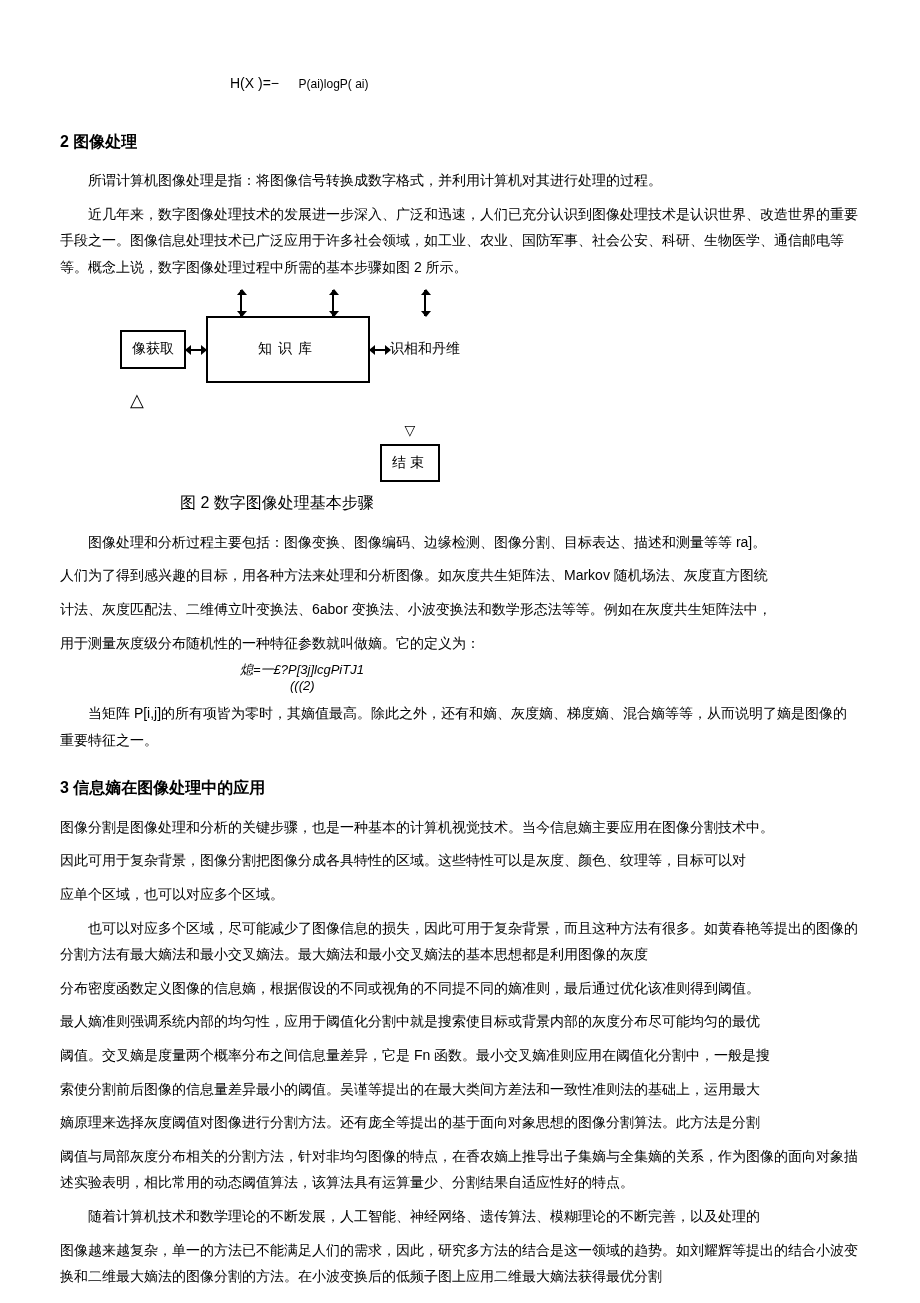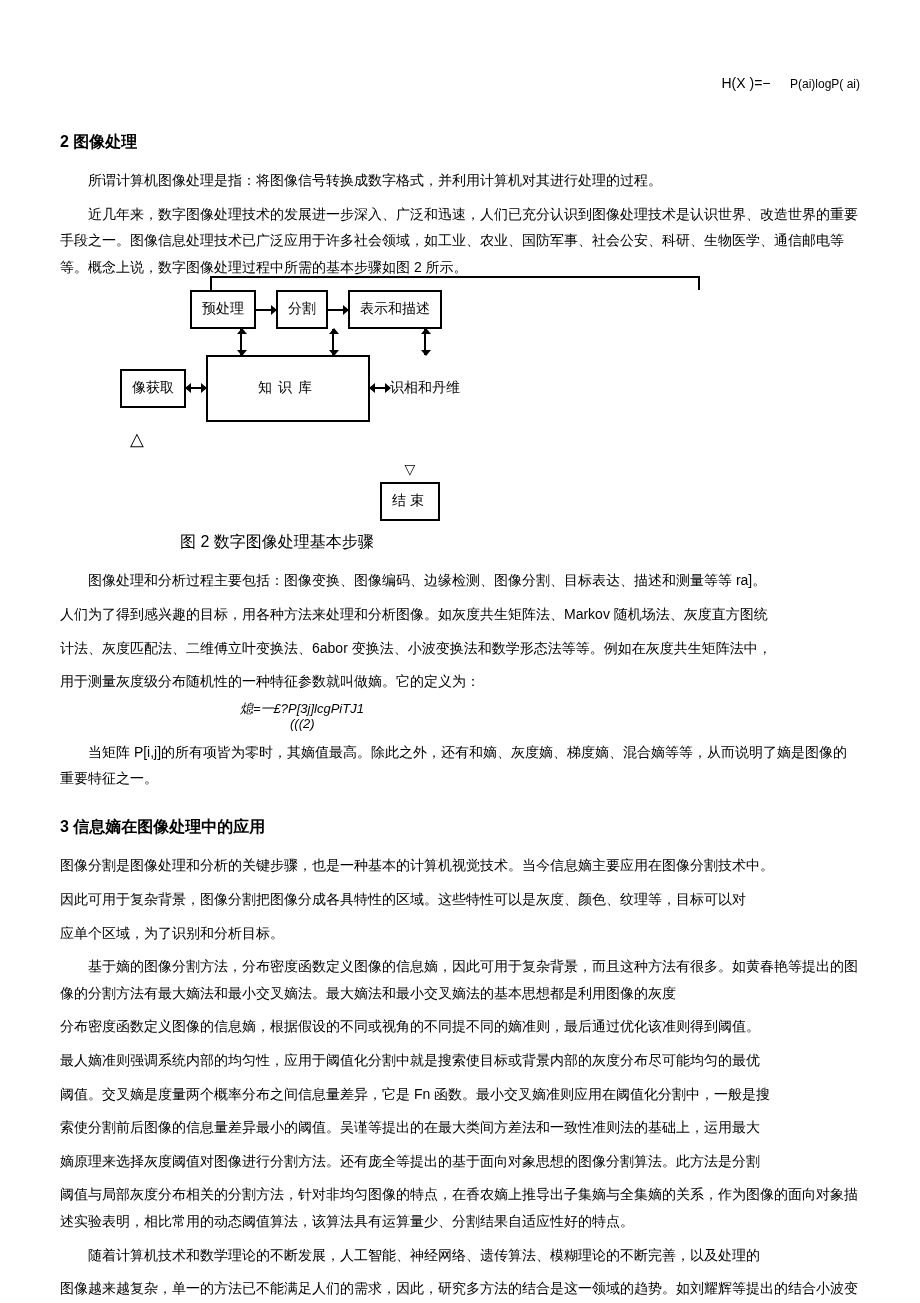--- a/index.html
+++ b/index.html
@@ -7,21 +7,21 @@
     padding: 50px 60px;
     font-family: "Microsoft YaHei", "SimSun", sans-serif;
     font-size: 14px;
     line-height: 1.9;
     color: #000;
     background: #fff;
     width: 920px;
     box-sizing: border-box;
   }
   .formula {
-    text-align: right;
+    text-align: left;
     padding-left: 170px;
     margin: 20px 0 30px 0;
     font-family: Arial, sans-serif;
   }
   h2 {
     font-size: 16px;
     font-weight: bold;
     margin: 20px 0 10px 0;
   }
   p {
@@ -156,30 +156,20 @@
   <span>H(X )=−</span>
   &nbsp;&nbsp;&nbsp;
   <span style="font-size:12px">P(ai)logP( ai)</span>
 </div>
 
 <h2>2 图像处理</h2>
 <p class="indent">所谓计算机图像处理是指：将图像信号转换成数字格式，并利用计算机对其进行处理的过程。</p>
 <p class="indent">近几年来，数字图像处理技术的发展进一步深入、广泛和迅速，人们已充分认识到图像处理技术是认识世界、改造世界的重要手段之一。图像信息处理技术已广泛应用于许多社会领域，如工业、农业、国防军事、社会公安、科研、生物医学、通信邮电等等。概念上说，数字图像处理过程中所需的基本步骤如图 2 所示。</p>
 
 <div class="diagram-wrap">
-  <div class="outer-arrow">
-    <div class="top-curve"></div>
-    <div class="diagram-row1" style="margin-left:70px;">
-      <div class="box">预处理</div>
-      <div class="arrow-h"></div>
-      <div class="box">分割</div>
-      <div class="arrow-h"></div>
-      <div class="box">表示和描述</div>
-    </div>
-  </div>
   <div class="vconn">
     <div class="dbl-arrow-v"></div>
     <div class="dbl-arrow-v"></div>
     <div class="dbl-arrow-v"></div>
   </div>
   <div class="diagram-row2">
     <div class="box">像获取</div>
     <div class="dbl-arrow-h"></div>
     <div class="big-box">知识库</div>
     <div class="dbl-arrow-h"></div>
@@ -199,22 +189,22 @@
 <p>用于测量灰度级分布随机性的一种特征参数就叫做嫡。它的定义为：</p>
 <div class="formula2">
   <div style="font-style:italic">熄=一£?P[3j]lcgPiTJ1</div>
   <div style="padding-left:50px;font-style:italic">(((2)</div>
 </div>
 <p class="indent">当矩阵 P[i,j]的所有项皆为零时，其嫡值最高。除此之外，还有和嫡、灰度嫡、梯度嫡、混合嫡等等，从而说明了嫡是图像的重要特征之一。</p>
 
 <h2>3 信息嫡在图像处理中的应用</h2>
 <p>图像分割是图像处理和分析的关键步骤，也是一种基本的计算机视觉技术。当今信息嫡主要应用在图像分割技术中。</p>
 <p>因此可用于复杂背景，图像分割把图像分成各具特性的区域。这些特性可以是灰度、颜色、纹理等，目标可以对</p>
-<p>应单个区域，为了识别和分析目标。</p>
-<p class="indent">基于嫡的图像分割方法，分布密度函数定义图像的信息嫡，因此可用于复杂背景，而且这种方法有很多。如黄春艳等提出的图像的分割方法有最大嫡法和最小交叉嫡法。最大嫡法和最小交叉嫡法的基本思想都是利用图像的灰度</p>
+<p>应单个区域，也可以对应多个区域。</p>
+<p class="indent">也可以对应多个区域，尽可能减少了图像信息的损失，因此可用于复杂背景，而且这种方法有很多。如黄春艳等提出的图像的分割方法有最大嫡法和最小交叉嫡法。最大嫡法和最小交叉嫡法的基本思想都是利用图像的灰度</p>
 <p>分布密度函数定义图像的信息嫡，根据假设的不同或视角的不同提不同的嫡准则，最后通过优化该准则得到阈值。</p>
 <p>最人嫡准则强调系统内部的均匀性，应用于阈值化分割中就是搜索使目标或背景内部的灰度分布尽可能均匀的最优</p>
 <p>阈值。交叉嫡是度量两个概率分布之间信息量差异，它是 Fn 函数。最小交叉嫡准则应用在阈值化分割中，一般是搜</p>
 <p>索使分割前后图像的信息量差异最小的阈值。吴谨等提出的在最大类间方差法和一致性准则法的基础上，运用最大</p>
 <p>嫡原理来选择灰度阈值对图像进行分割方法。还有庞全等提出的基于面向对象思想的图像分割算法。此方法是分割</p>
 <p>阈值与局部灰度分布相关的分割方法，针对非均匀图像的特点，在香农嫡上推导出子集嫡与全集嫡的关系，作为图像的面向对象描述实验表明，相比常用的动态阈值算法，该算法具有运算量少、分割结果自适应性好的特点。</p>
 <p class="indent">随着计算机技术和数学理论的不断发展，人工智能、神经网络、遗传算法、模糊理论的不断完善，以及处理的</p>
 <p>图像越来越复杂，单一的方法已不能满足人们的需求，因此，研究多方法的结合是这一领域的趋势。如刘耀辉等提出的结合小波变换和二维最大嫡法的图像分割的方法。在小波变换后的低频子图上应用二维最大嫡法获得最优分割</p>
 <p>阈值，同时减小了运算量，并利用高频子图获取图像边缘信息进而更好地定位目标区域，实现对子图的成功分割。</p>
 

